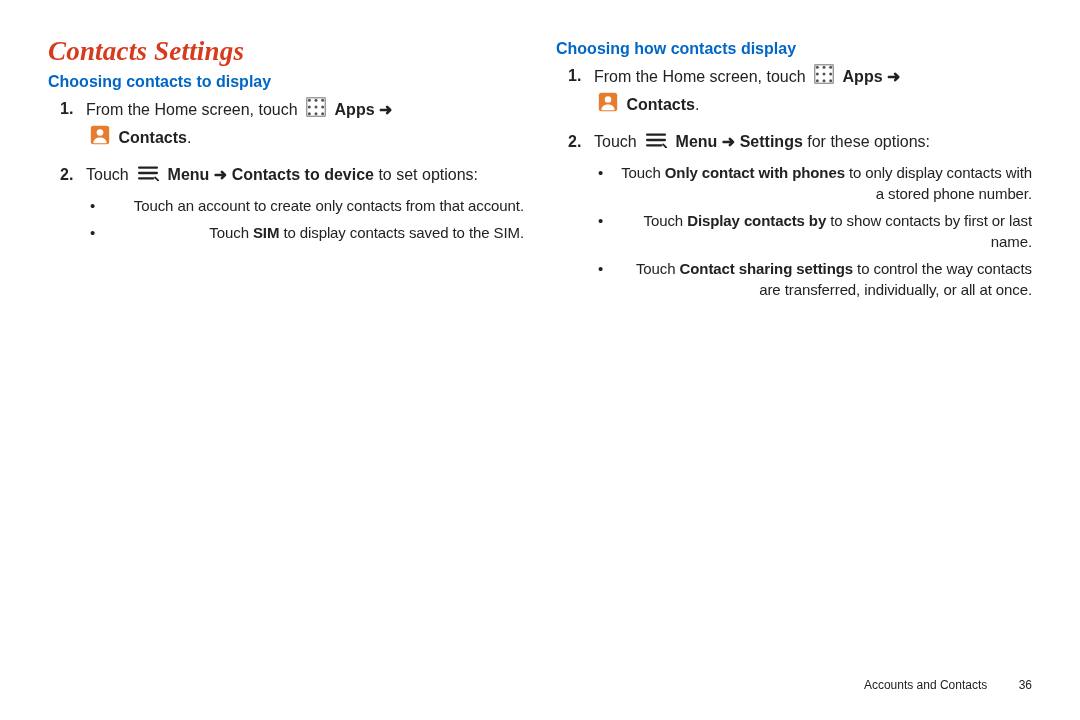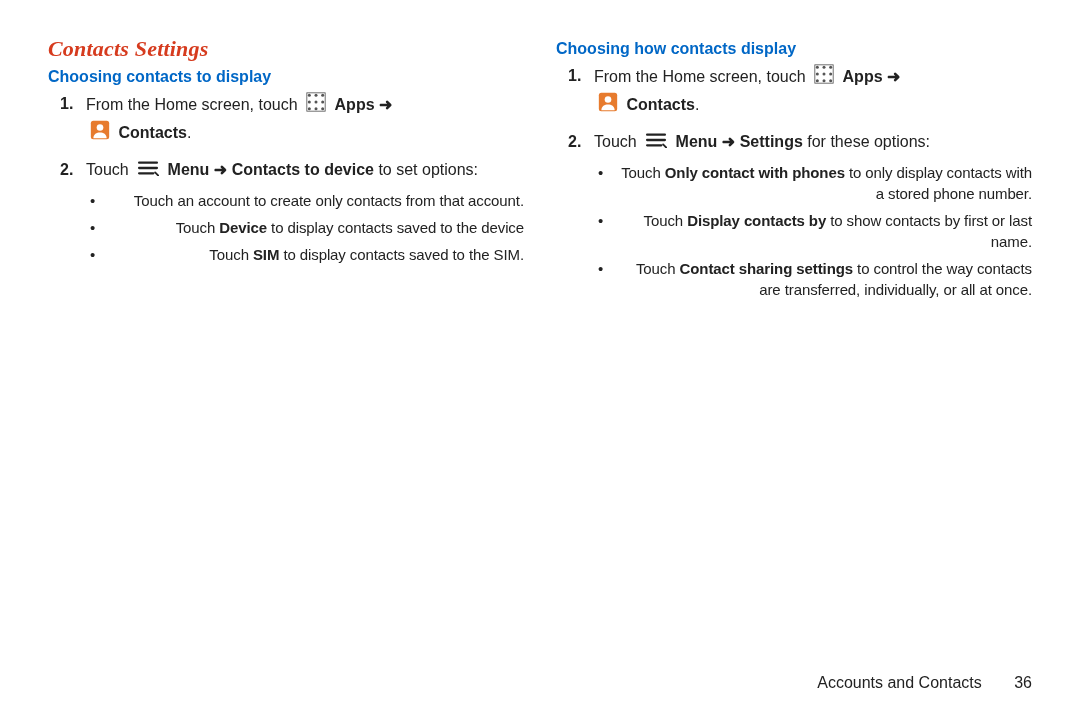--- a/index.html
+++ b/index.html
@@ -22,21 +22,21 @@
     }
     .page{
       display:flex;
       gap:32px;
       padding:36px 48px 0 48px;
       box-sizing:border-box;
       height:100%;
     }
     .col{flex:1;min-width:0;}
     h1.section-title{
-      font-size:22px;
+      font-size:27px;
       font-style:italic;
       font-weight:700;
       color:var(--accent-red);
       margin:0 0 6px 0;
       letter-spacing:0.2px;
       font-family:Georgia,"Times New Roman",serif;
     }
     h2.subhead{
       font-size:16px;
       font-weight:700;
@@ -84,21 +84,21 @@
       top:0;
       font-size:15px;
     }
     b{font-weight:700;}
     .arrow{font-weight:700;}
     .icon{display:inline-block;vertical-align:middle;margin:0 4px 2px 4px;}
     .footer{
       position:absolute;
       bottom:28px;
       right:48px;
-      font-size:16px;
+      font-size:12px;
       color:#222;
       margin-left:36px;
     }
     .footer .pn{display:inline-block;margin-left:28px;}
     .narrow{font-family:"Helvetica Neue",Helvetica,Arial,sans-serif;}
   </style>
 </head>
 <body>
 
 <div class="page">
@@ -147,21 +147,20 @@
               </g>
               <path d="M20 14 L24 18" stroke="#222" stroke-width="2" stroke-linecap="round"></path>
             </svg>
         </span>
         <b>Menu</b>
         <span class="arrow"> ➜ </span>
         <b>Contacts to device</b>
         <span> to set options:</span>
         <ul class="bullets narrow">
           <li><span>Touch an account to create only contacts from that account.</span></li>
-          <li><span>Touch </span><b>Device</b><span> to display contacts saved to the device</span></li>
           <li><span>Touch </span><b>SIM</b><span> to display contacts saved to the SIM.</span></li>
         </ul>
       </li>
     </ol>
   </div>
 
   <div class="col">
     <h2 class="subhead">Choosing how contacts display</h2>
     <ol class="steps">
       <li>

